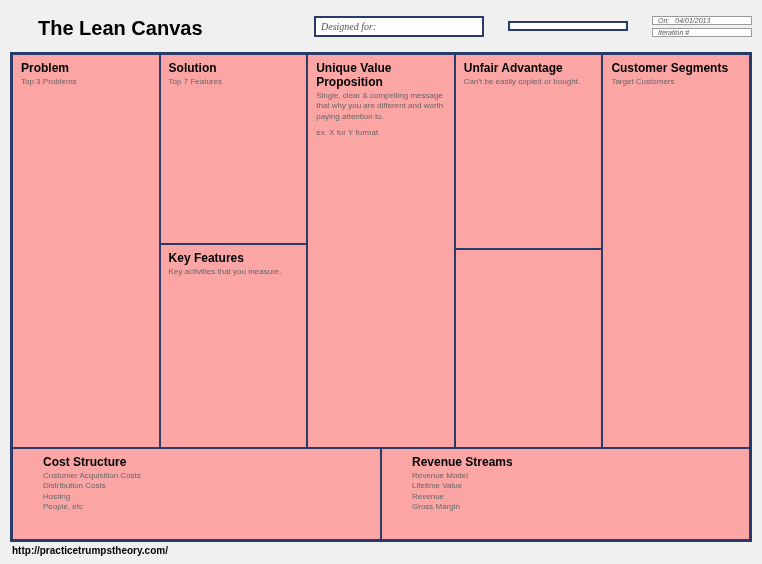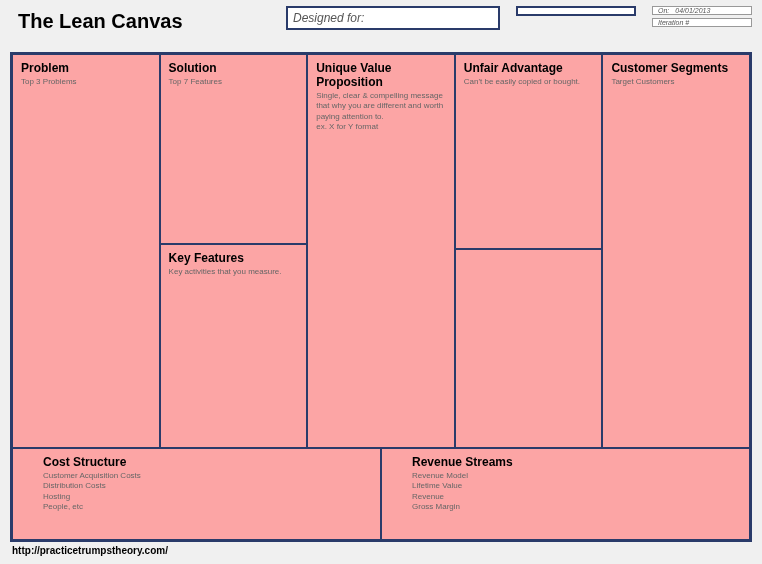--- a/index.html
+++ b/index.html
@@ -6,38 +6,39 @@
     body {
       width: 762px;
       height: 564px;
       background: #f0f0f0;
       font-family: Arial, Helvetica, sans-serif;
       padding: 6px 10px 4px 10px;
       position: relative;
     }
     .header-row {
       display: flex;
-      gap: 16px;
+      gap: 24px;
       margin-bottom: 6px;
-      align-items: flex-start;
+      align-items: center;
       height: 40px;
+      margin-left: 20px;
     }
     .title {
       flex: 0 0 260px;
       font-size: 20px;
       font-weight: bold;
       padding: 4px 0 0 8px;
     }
     .designed-box, .empty-box {
       border: 2px solid #2a3b6a;
       background: #fff;
       padding: 3px 5px;
     }
     .designed-box { flex: 1; }
-    .designed-label { font-size: 12px; font-style: italic; color: #555; }
+    .designed-label { font-size: 10px; font-style: italic; color: #555; font-family: Liberation Serif, serif; }
     .empty-box { flex: 0 0 120px; }
     .meta-col {
       flex: 0 0 100px;
       display: flex;
       flex-direction: column;
       gap: 3px;
     }
     .meta-box {
       border: 1px solid #999;
       background: #fff;
@@ -82,21 +83,21 @@
     .cell-title {
       font-size: 12px;
       font-weight: bold;
       margin-bottom: 2px;
     }
     .cell-hint {
       font-size: 8px;
       color: #666;
       line-height: 1.3;
     }
-    .cell-hint-2 { }
+    .cell-hint-2 { margin-top: 6px; }
     .bottom-row {
       display: flex;
       height: 90px;
     }
     .bottom-cell {
       flex: 1;
       padding: 6px 10px;
       margin-left: 20px;
     }
     .bottom-cell:first-child { border-right: 2px solid #2a3b6a; }

